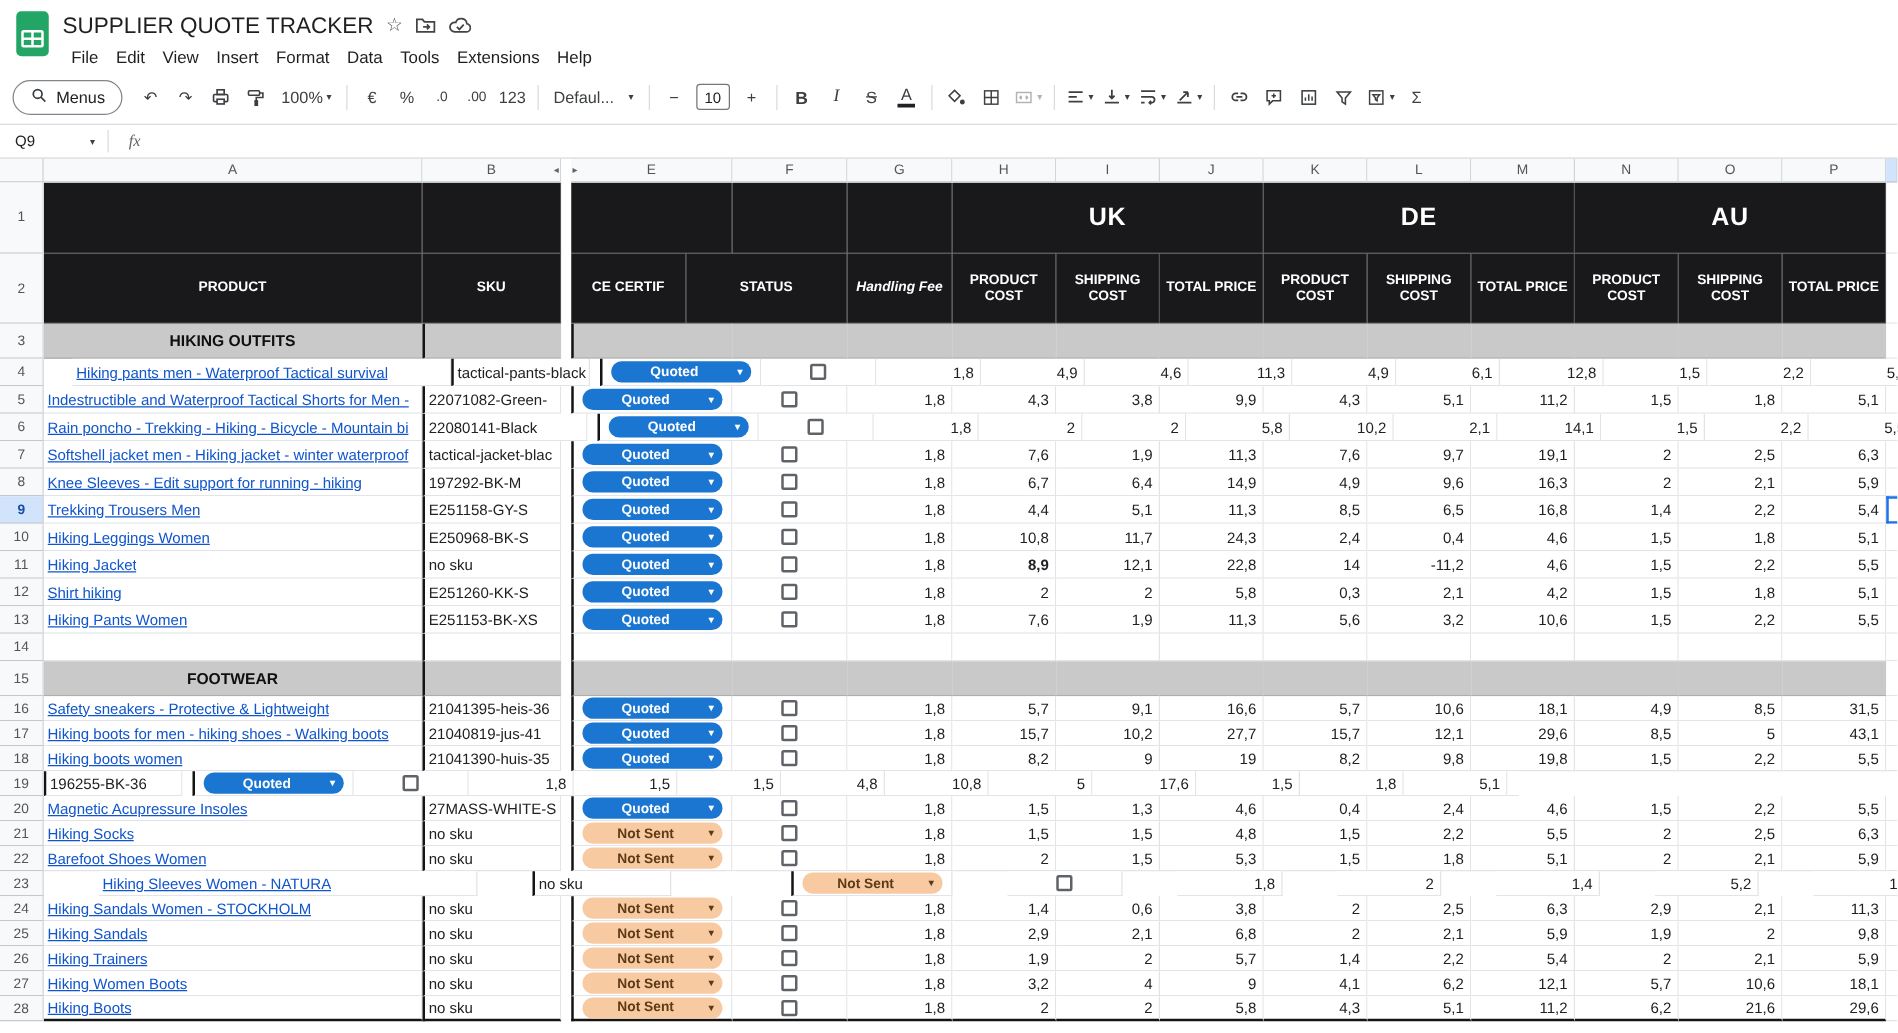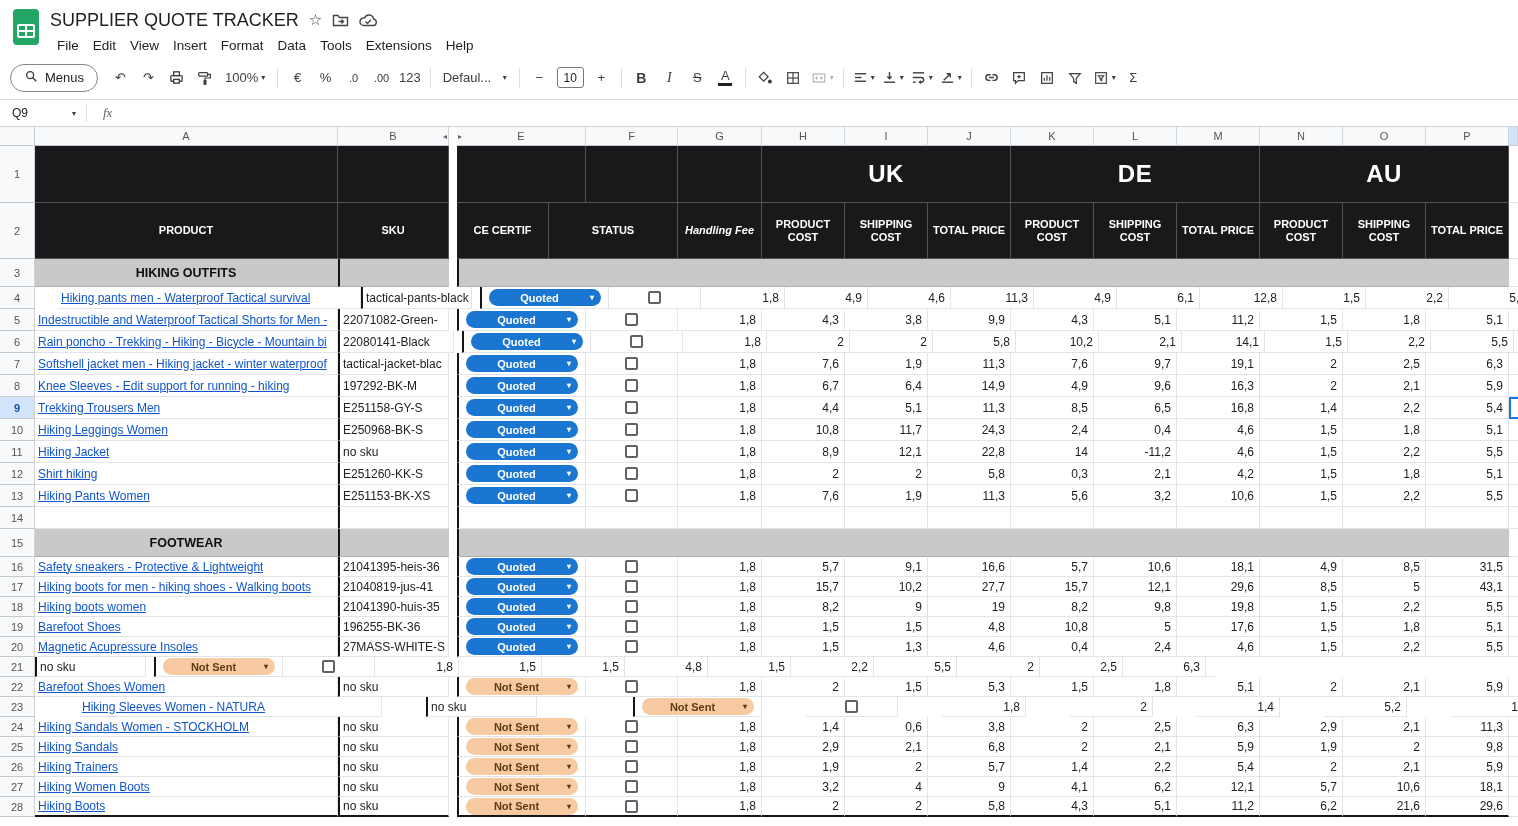--- a/index.html
+++ b/index.html
@@ -57,21 +57,21 @@
   .rowhead { width:35px; flex:0 0 35px; }
   .corner { width:35px; flex:0 0 35px; background:#f8f9fa;
     border-right:1px solid #c6c9cc; border-bottom:1px solid #c6c9cc; }
   .rowhead.sel { background:#d2e3fc; color:#174ea6; font-weight:700; }
   .colhead.sel { background:#d2e3fc; }
   .hidearrow { position:absolute; top:50%; transform:translateY(-50%); font-size:8px; color:#5f6368; }
   .hidearrow.l { right:1px; } .hidearrow.r { left:1px; }
 
   .dark { background:#19191b; color:#fff; border-right:1px solid rgba(255,255,255,.25);
     border-bottom:1px solid rgba(255,255,255,.25); }
-  .region { justify-content:center; font-weight:700; font-size:24px; letter-spacing:.5px; }
+  .region { justify-content:center; font-weight:700; font-size:20px; letter-spacing:.5px; }
   .colhdr { justify-content:center; text-align:center; font-weight:700; font-size:11px;
     line-height:13px; white-space:normal; padding:0 2px; }
   .hfee { font-style:italic; }
 
   .sectionc { background:#c9c9c9; border-right:1px solid #c9c9c9; border-bottom:1px solid #aeaeae; }
   .section-label { width:100%; text-align:center; font-weight:700; font-size:12.5px; color:#0f0f0f; }
   .gapcol { background:#fff; border-right:none; border-bottom:none; }
   .qsliver { border-right:none; }
   .qsliver.sel { border-top:2px solid #1a73e8; border-bottom:2px solid #1a73e8; border-left:2px solid #1a73e8; }
   .blk-l { border-left:2px solid #141414; }
@@ -429,21 +429,21 @@
       <div class="cell num" style="width: 83px;">1,5</div>
       <div class="cell num" style="width: 83px;">1,8</div>
       <div class="cell num" style="width: 83px;">5,1</div>
       <div class="cell qsliver" style="width: 9px;"></div>
     </div>
     <div class="grid-row" style="height: 22px;">
       <div class="cell rowhead">6</div>
       <div class="cell a-cell" style="width: 303px;">
         <div class="link">Rain poncho - Trekking - Hiking - Bicycle - Mountain bi</div>
       </div>
-      <div class="cell blk-l" style="width: 116px;">
+      <div class="cell blk-l" style="width: 132px;">
         <div class="skutxt">22080141-Black</div>
       </div>
       <div class="cell gapcol" style="width: 8px;"></div>
       <div class="cell blk-l" style="width: 129px;">
         <div class="pill quoted">
           <div class="lab">Quoted</div>
           <div class="arr">▾</div>
         </div>
       </div>
       <div class="cell" style="width: 92px;">
@@ -593,21 +593,21 @@
       <div class="cell blk-l" style="width: 129px;">
         <div class="pill quoted">
           <div class="lab">Quoted</div>
           <div class="arr">▾</div>
         </div>
       </div>
       <div class="cell" style="width: 92px;">
         <div class="checkbox"></div>
       </div>
       <div class="cell num" style="width: 84px;">1,8</div>
-      <div class="cell num" style="width: 83px;">8,9</div>
+      <div class="cell num" style="width: 83px; font-weight: bold;">8,9</div>
       <div class="cell num" style="width: 83px;">12,1</div>
       <div class="cell num" style="width: 83px;">22,8</div>
       <div class="cell num" style="width: 83px;">14</div>
       <div class="cell num" style="width: 83px;">-11,2</div>
       <div class="cell num" style="width: 83px;">4,6</div>
       <div class="cell num" style="width: 83px;">1,5</div>
       <div class="cell num" style="width: 83px;">2,2</div>
       <div class="cell num" style="width: 83px;">5,5</div>
       <div class="cell qsliver" style="width: 9px;"></div>
     </div>
@@ -796,23 +796,20 @@
       <div class="cell num" style="width: 83px;">8,2</div>
       <div class="cell num" style="width: 83px;">9,8</div>
       <div class="cell num" style="width: 83px;">19,8</div>
       <div class="cell num" style="width: 83px;">1,5</div>
       <div class="cell num" style="width: 83px;">2,2</div>
       <div class="cell num" style="width: 83px;">5,5</div>
       <div class="cell qsliver" style="width: 9px;"></div>
     </div>
     <div class="grid-row" style="height: 20px;">
       <div class="cell rowhead">19</div>
-      <div class="cell a-cell" style="width: 303px;">
-        <div class="link">Barefoot Shoes</div>
-      </div>
       <div class="cell blk-l" style="width: 111px;">
         <div class="skutxt">196255-BK-36</div>
       </div>
       <div class="cell gapcol" style="width: 8px;"></div>
       <div class="cell blk-l" style="width: 129px;">
         <div class="pill quoted">
           <div class="lab">Quoted</div>
           <div class="arr">▾</div>
         </div>
       </div>
@@ -856,20 +853,23 @@
       <div class="cell num" style="width: 83px;">0,4</div>
       <div class="cell num" style="width: 83px;">2,4</div>
       <div class="cell num" style="width: 83px;">4,6</div>
       <div class="cell num" style="width: 83px;">1,5</div>
       <div class="cell num" style="width: 83px;">2,2</div>
       <div class="cell num" style="width: 83px;">5,5</div>
       <div class="cell qsliver" style="width: 9px;"></div>
     </div>
     <div class="grid-row" style="height: 20px;">
       <div class="cell rowhead">21</div>
+      <div class="cell a-cell" style="width: 303px;">
+        <div class="link">Hiking Socks</div>
+      </div>
       <div class="cell blk-l" style="width: 111px;">
         <div class="skutxt">no sku</div>
       </div>
       <div class="cell gapcol" style="width: 8px;"></div>
       <div class="cell blk-l" style="width: 129px;">
         <div class="pill notsent">
           <div class="lab">Not Sent</div>
           <div class="arr">▾</div>
         </div>
       </div>

